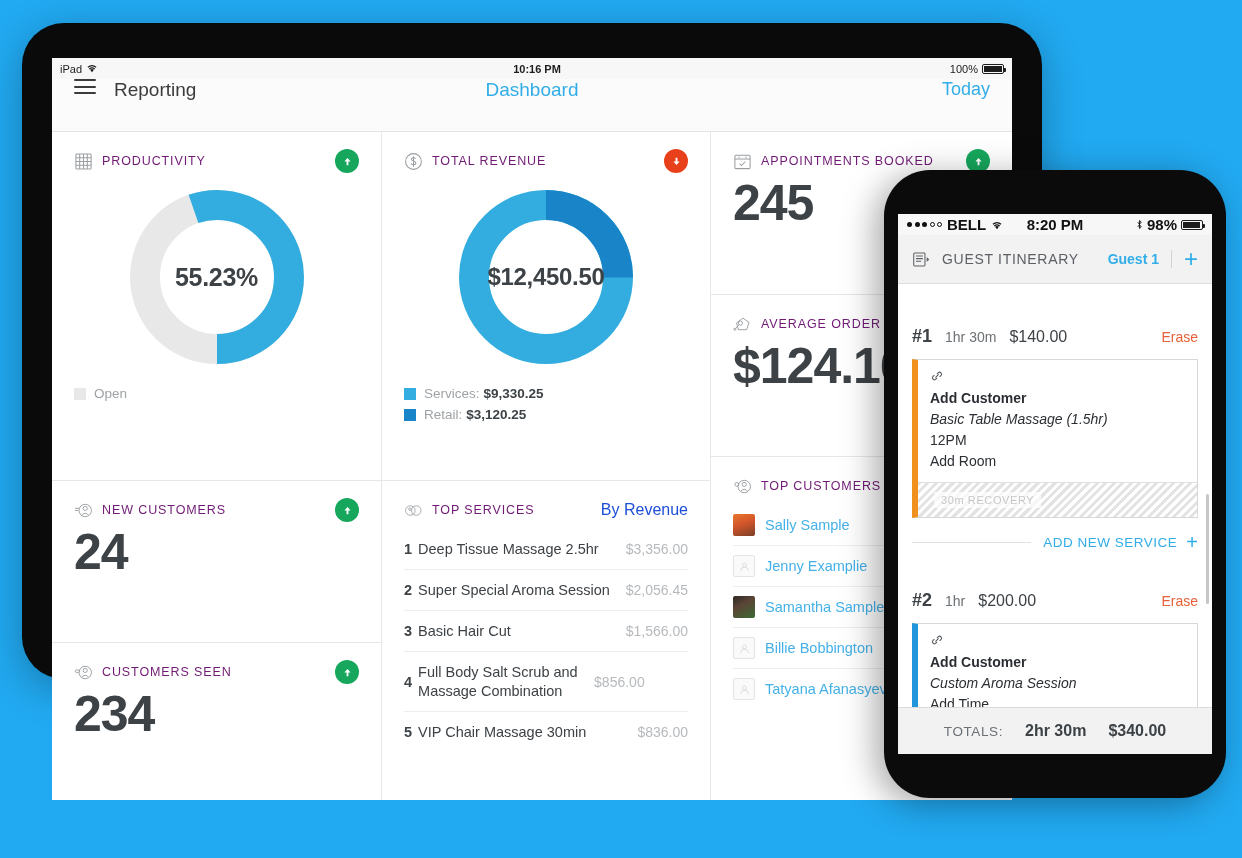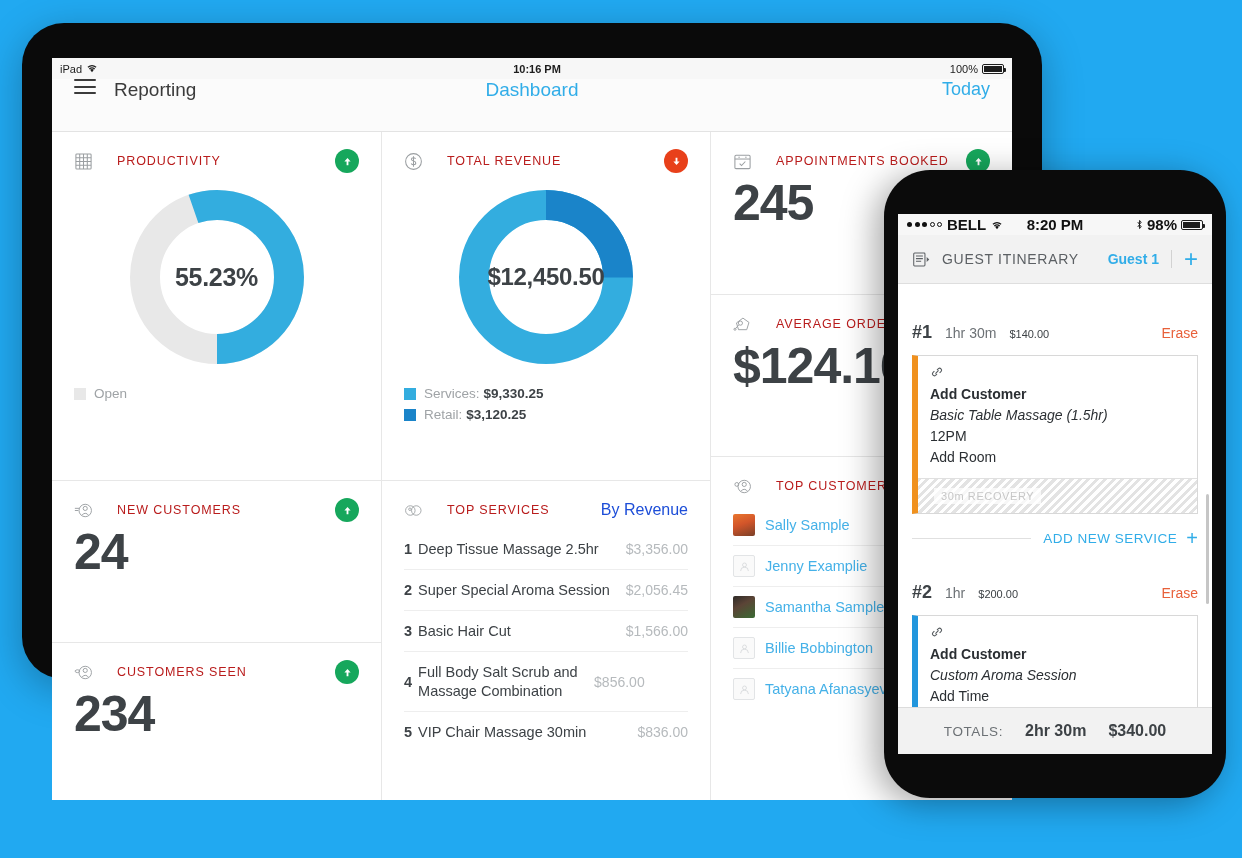--- a/index.html
+++ b/index.html
@@ -52,21 +52,21 @@
   .dash{display:flex;height:669px;background:#fff;}
   .col{display:flex;flex-direction:column;}
   .col-a{width:329px;border-right:1px solid #e7e7e7;}
   .col-b{width:328px;border-right:1px solid #e7e7e7;}
   .col-c{flex:1;}
 
   .card{padding:18px 22px 10px 22px;position:relative;box-sizing:border-box;}
   .card + .card{border-top:1px solid #e7e7e7;}
   .card-head{display:flex;align-items:center;height:22px;}
   .card-title{
-    font-size:12.5px;letter-spacing:.9px;color:#b91c1c;margin-left:24px;
+    font-size:12.5px;letter-spacing:.9px;color:#701a75;margin-left:9px;
     white-space:nowrap;
   }
   .card-link{margin-left:auto;color:#1d4ed8;font-size:16px;cursor:pointer;white-space:nowrap;}
   .badge{
     margin-left:auto;width:24px;height:24px;border-radius:50%;
     display:flex;align-items:center;justify-content:center;flex:none;
   }
   .badge.up{background:#16a75c;}
   .badge.down{background:#e8401a;}
   .badge svg{display:block;}
@@ -142,21 +142,21 @@
   }
   .ph-nav-title{font-size:14px;letter-spacing:.7px;color:#5c6064;margin-left:11px;}
   .ph-guest{margin-left:auto;font-size:14px;color:#31ade8;font-weight:bold;cursor:pointer;}
   .ph-sep{width:1px;height:18px;background:#d2d2d2;margin:0 12px;}
   .ph-plus{font-size:24px;color:#31ade8;line-height:1;cursor:pointer;font-weight:300;}
 
   .ph-body{flex:1;background:#fff;padding:0 14px;overflow:hidden;position:relative;}
   .itin-head{display:flex;align-items:baseline;padding:16px 0 12px 0;}
   .itin-num{font-size:18px;font-weight:bold;color:#3d4246;margin-right:13px;}
   .itin-dur{font-size:14px;color:#6c7175;margin-right:13px;}
-  .itin-price{font-size:11px;color:#3d4246;margin-top:28px;}
+  .itin-price{font-size:16px;color:#3d4246;margin-top:28px;}
   .itin-erase{margin-left:auto;font-size:14px;color:#e8603a;cursor:pointer;}
 
   .svc-card{
     border:1px solid #d8d8d8;border-left:6px solid #f0911e;background:#fff;
     position:relative;
   }
   .svc-card.blue{border-left-color:#2196dd;}
   .svc-inner{padding:9px 12px 10px 12px;}
   .chain{width:14px;height:14px;color:#53585c;margin-bottom:5px;}
   .svc-cust{font-size:14px;font-weight:bold;color:#2b2f33;line-height:1.5;}

